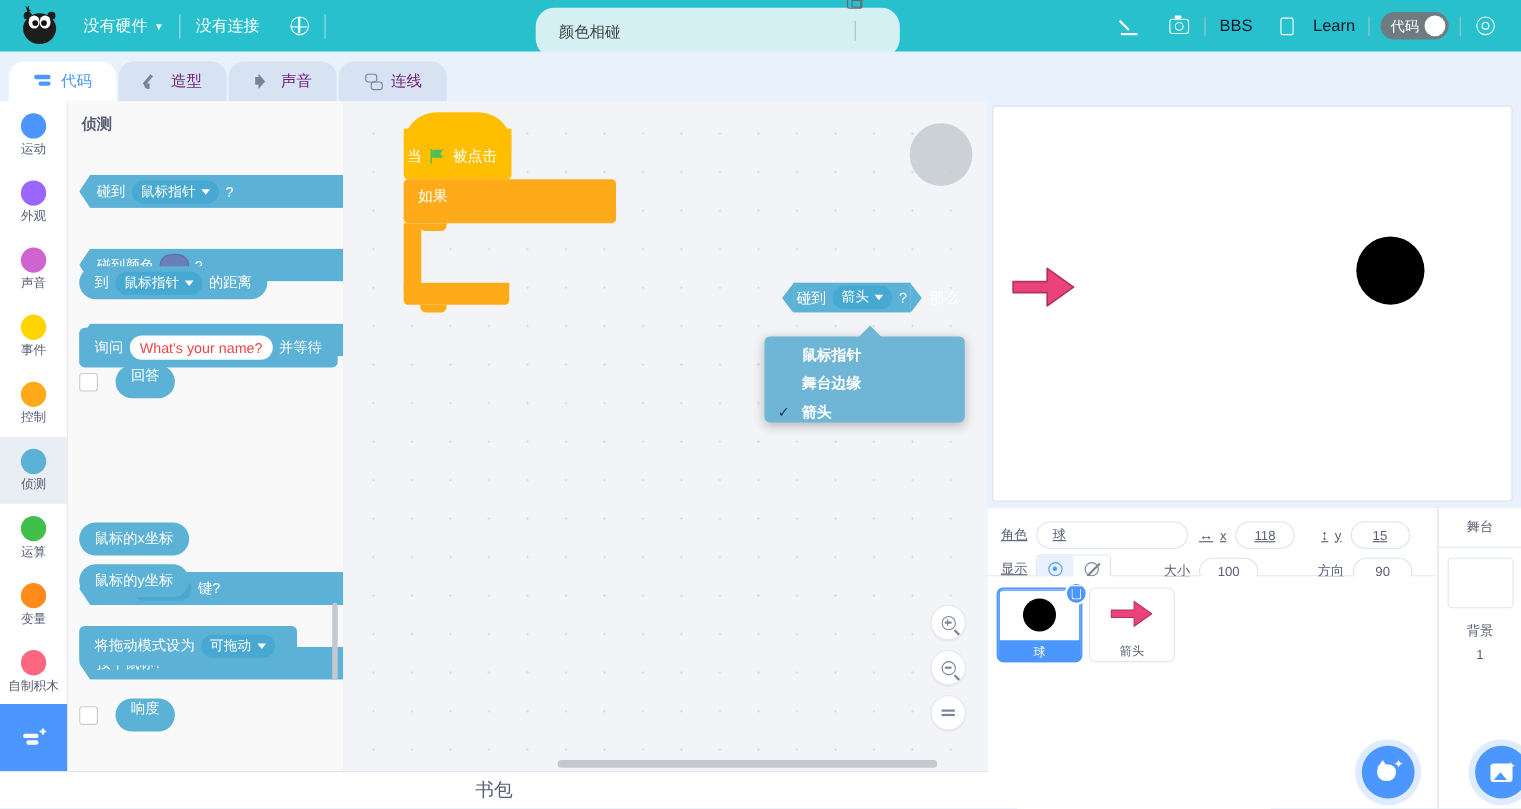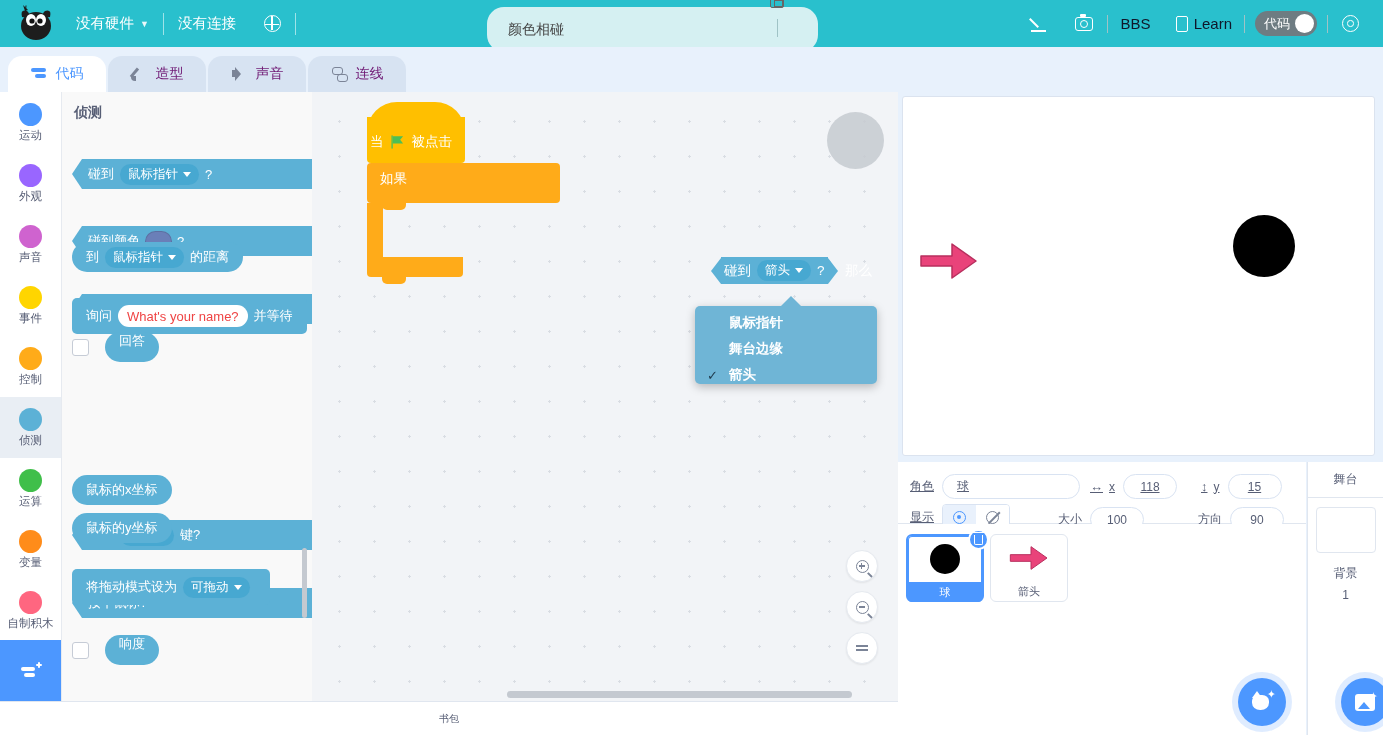--- a/index.html
+++ b/index.html
@@ -50,21 +50,21 @@
   .proj-label { font-size: 14px; color: #444; display:flex; align-items:center; gap:5px;}
   .right-menu { position: absolute; right: 10px; top: 0; height:47px; display:flex; align-items:center; gap:0px;}
   .rm-icon { padding: 0 14px; cursor: pointer; display:flex; align-items:center; }
   .pencil { width:16px;height:16px; position:relative;}
   .pencil:before{content:"";position:absolute;left:2px;top:1px;width:2px;height:12px;background:#fff;transform:rotate(-45deg);transform-origin:center;}
   .pencil:after{content:"";position:absolute;left:0;bottom:0;width:15px;height:1.6px;background:#fff;}
   .camera{width:18px;height:14px;border:1.6px solid #fff;border-radius:3px;position:relative;}
   .camera:before{content:"";position:absolute;left:4.4px;top:2.5px;width:6px;height:6px;border:1.5px solid #fff;border-radius:50%;}
   .camera:after{content:"";position:absolute;left:4px;top:-4px;width:6px;height:3px;background:#fff;border-radius:1px;}
   .rm-text{font-size:15px;color:#0f172a;padding:0 13px;cursor:pointer;}
-  .learn-wrap{display:flex;align-items:flex-end;gap:6px;padding:0 12px;cursor:pointer;}
+  .learn-wrap{display:flex;align-items:flex-end;gap:18px;padding:0 12px;cursor:pointer;}
   .book{width:12px;height:16px;border:1.6px solid #fff;border-radius:2px;}
   .code-toggle{
     background:#6e7c82; border-radius:13px; height:25px; padding:0 3px 0 9px;
     display:flex;align-items:center;gap:5px;font-size:13px;color:#fff; cursor:pointer;
   }
   .knob{width:19px;height:19px;border-radius:50%;background:#fff;}
   .gear{
     width:17px;height:17px;border:1.8px solid #fff;border-radius:50%;position:relative;
   }
   .gear:after{content:"";position:absolute;left:4.2px;top:4.2px;width:4.5px;height:4.5px;border:1.4px solid #fff;border-radius:50%;}
@@ -336,21 +336,21 @@
     border-left:5px solid transparent;border-right:5px solid transparent;border-bottom:7px solid #fff;
   }
   .pic-ico{width:20px;height:17px;background:#fff;border-radius:3px;position:relative;}
   .pic-ico:after{content:"";position:absolute;left:3px;bottom:2px;width:0;height:0;border-left:6px solid transparent;border-right:6px solid transparent;border-bottom:7px solid #4c97ff;}
   .spark{position:absolute;right:-3px;top:-4px;color:#fff;font-size:11px;}
 
   
   .backpack{
     position:absolute; left:0; bottom:0; width:898px; height:34px; background:#fff;
     border-top:1px solid #e0e6ef; display:flex;align-items:center;justify-content:center;
-    font-size:10px;color:#575e75;cursor:pointer;
+    font-size:17px;color:#575e75;cursor:pointer;
   }
 </style>
 </head>
 <body>
 
 <div id="app">
 
   <div class="menubar">
     <div class="logo">
       <svg width="46" height="40" viewBox="0 0 46 40">

